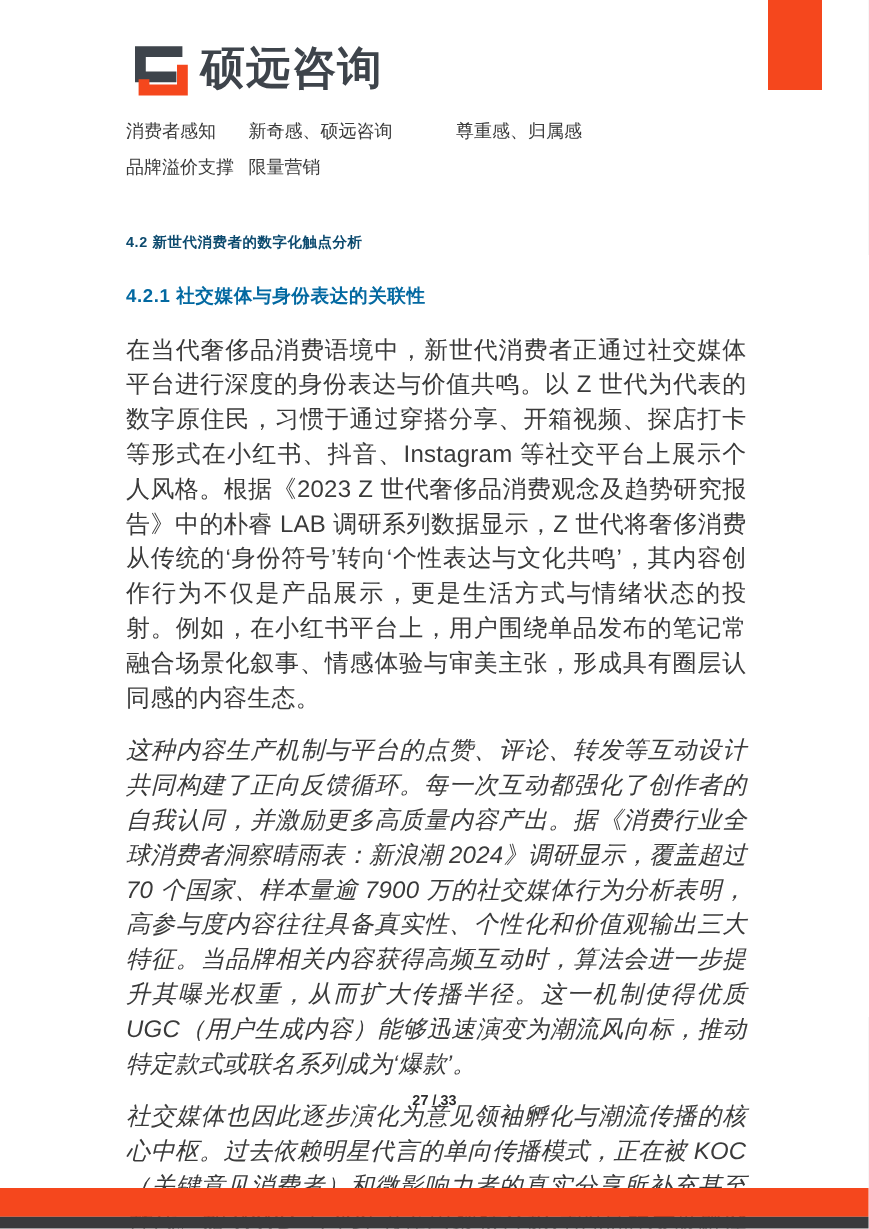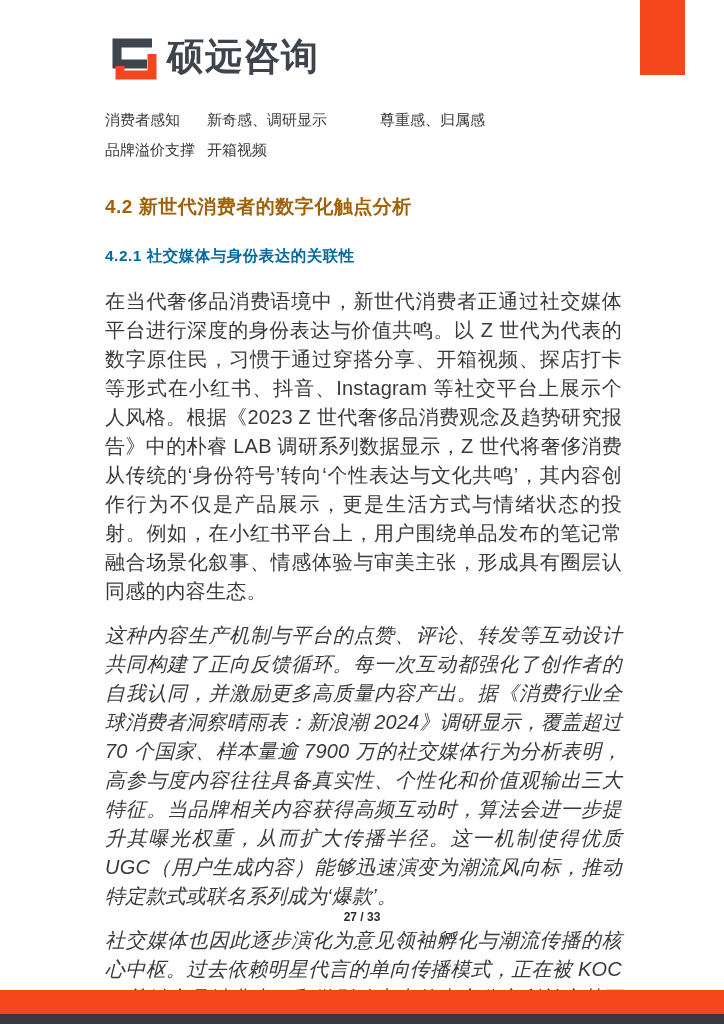--- a/index.html
+++ b/index.html
@@ -51,30 +51,30 @@
     font-size: 37px;
     font-weight: bold;
     color: #3E444B;
     letter-spacing: 1px;
     margin-left: 10px;
     line-height: 48px;
     white-space: nowrap;
   }
   
   .mini-table { margin-top: 18px; font-size: 15px; color: #3A3A3A; }
-  .mini-row { display: flex; height: 30px; align-items: flex-end; }
+  .mini-row { display: flex; height: 30px; align-items: flex-start; }
   .mini-cell-1 { width: 102px; flex: none; }
   .mini-cell-2 { width: 173px; flex: none; }
   .mini-cell-3 { flex: 1; }
   
   .h2 {
     margin-top: 34px;
-    font-size: 19px;
+    font-size: 12px;
     font-weight: bold;
-    color: #a16207;
+    color: #0c4a6e;
     letter-spacing: 0.5px;
   }
   .h3 {
     margin-top: 26px;
     font-size: 15.5px;
     font-weight: bold;
     color: #0369a1;
     letter-spacing: 0.5px;
   }
   
@@ -111,26 +111,26 @@
       <svg class="logo-mark" viewBox="0 0 52 48">
         <path d="M47 8 H12 V29 H42" fill="none" stroke="#3E444B" stroke-width="9"></path>
         <path d="M15 31 V40 H47 V19" fill="none" stroke="#F5471D" stroke-width="9"></path>
       </svg>
       <span class="logo-text">硕远咨询</span>
     </div>
 
     <div class="mini-table">
       <div class="mini-row">
         <span class="mini-cell-1">消费者感知</span>
-        <span class="mini-cell-2">新奇感、调研显示</span>
+        <span class="mini-cell-2">新奇感、硕远咨询</span>
         <span class="mini-cell-3">尊重感、归属感</span>
       </div>
       <div class="mini-row">
         <span class="mini-cell-1">品牌溢价支撑</span>
-        <span class="mini-cell-2">开箱视频</span>
+        <span class="mini-cell-2">限量营销</span>
       </div>
     </div>
 
     <div class="h2">4.2 新世代消费者的数字化触点分析</div>
     <div class="h3">4.2.1 社交媒体与身份表达的关联性</div>
 
     <div class="para">在当代奢侈品消费语境中，新世代消费者正通过社交媒体平台进行深度的身份表达与价值共鸣。以 Z 世代为代表的数字原住民，习惯于通过穿搭分享、开箱视频、探店打卡等形式在小红书、抖音、Instagram 等社交平台上展示个人风格。根据《2023 Z 世代奢侈品消费观念及趋势研究报告》中的朴睿 LAB 调研系列数据显示，Z 世代将奢侈消费从传统的‘身份符号’转向‘个性表达与文化共鸣’，其内容创作行为不仅是产品展示，更是生活方式与情绪状态的投射。例如，在小红书平台上，用户围绕单品发布的笔记常融合场景化叙事、情感体验与审美主张，形成具有圈层认同感的内容生态。</div>
     <div class="para">这种内容生产机制与平台的点赞、评论、转发等互动设计共同构建了正向反馈循环。每一次互动都强化了创作者的自我认同，并激励更多高质量内容产出。据《消费行业全球消费者洞察晴雨表：新浪潮 2024》调研显示，覆盖超过 70 个国家、样本量逾 7900 万的社交媒体行为分析表明，高参与度内容往往具备真实性、个性化和价值观输出三大特征。当品牌相关内容获得高频互动时，算法会进一步提升其曝光权重，从而扩大传播半径。这一机制使得优质 UGC（用户生成内容）能够迅速演变为潮流风向标，推动特定款式或联名系列成为‘爆款’。</div>
     <div class="para">社交媒体也因此逐步演化为意见领袖孵化与潮流传播的核心中枢。过去依赖明星代言的单向传播模式，正在被 KOC（关键意见消费者）和微影响力者的真实分享所补充甚至替代。如 WWD 与小红书在巴黎联合探讨的品牌发展路径所示，年轻一代更信任来自同龄人的真实使用体验而非官方宣传话术。这种‘以生活体验为中心’的内容逻辑，使每一次分享自然导向潜在消费行为，形成了从‘种草’到‘拔草’的闭环链条。</div>
 

